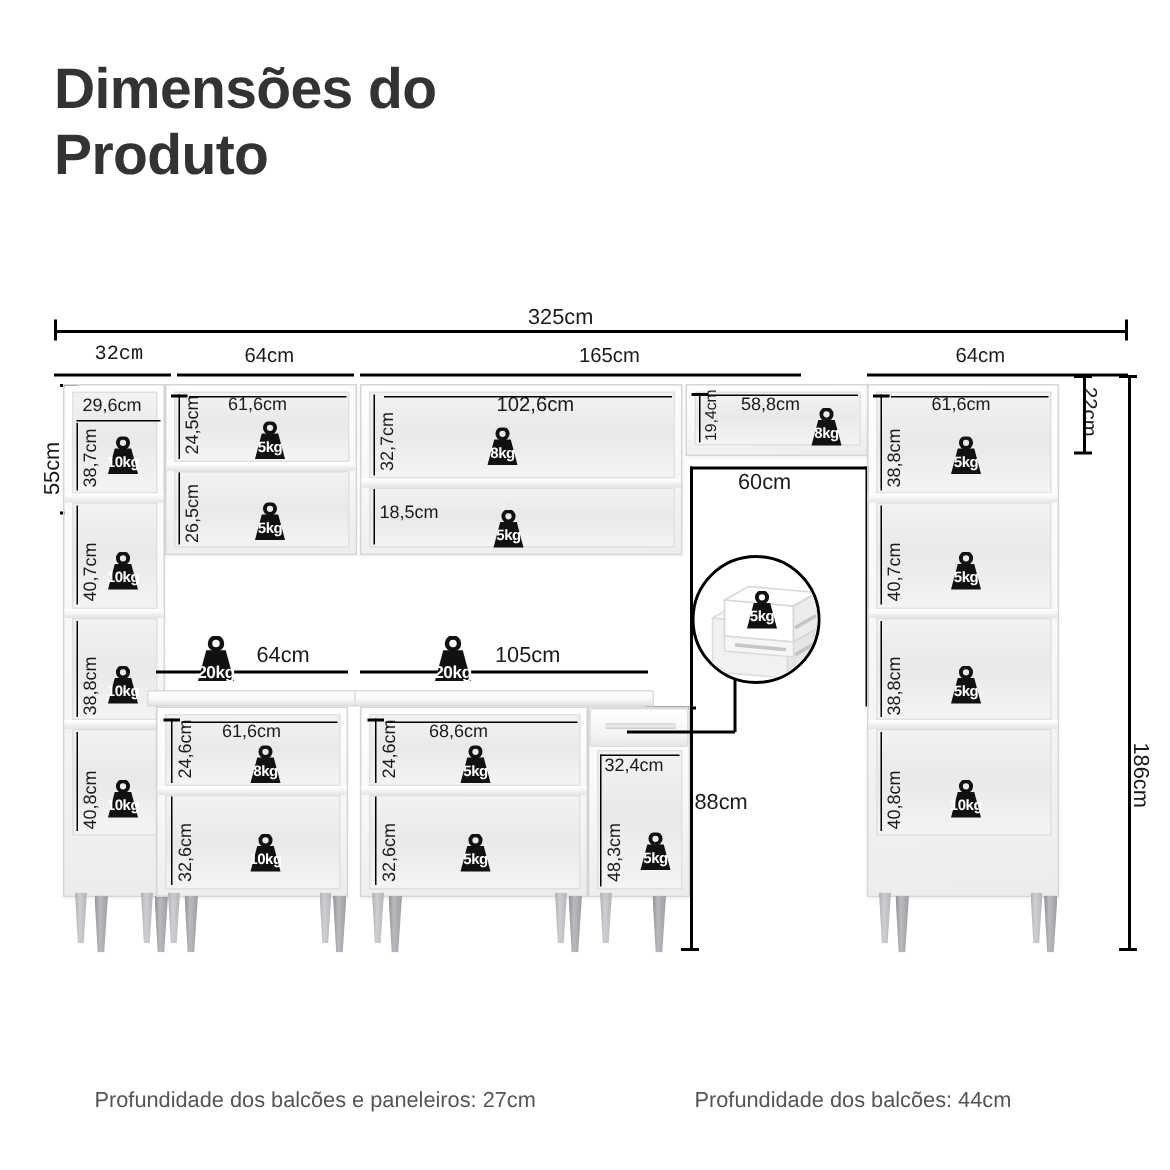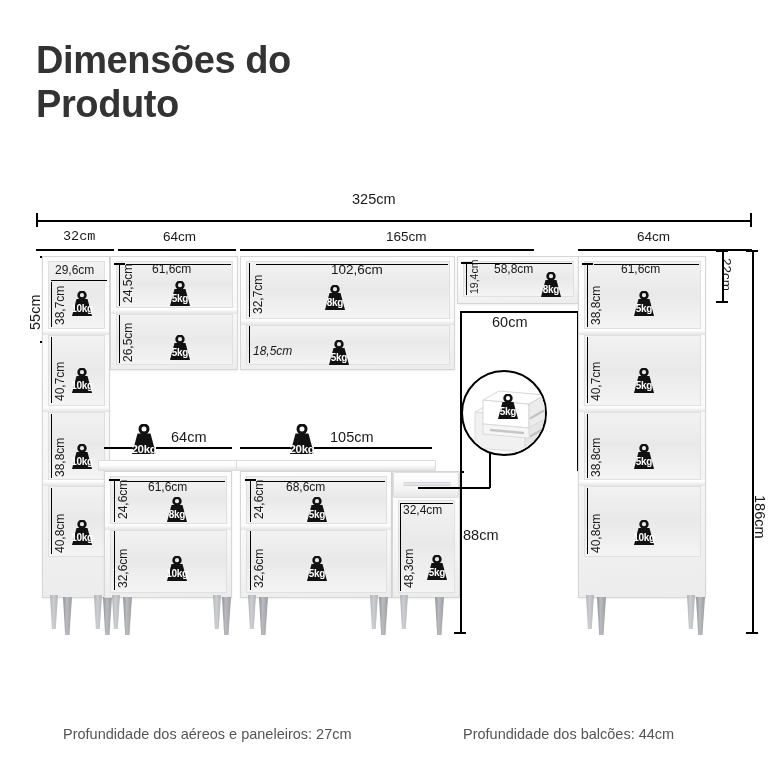--- a/index.html
+++ b/index.html
@@ -124,21 +124,21 @@
   .callout-inner { position: absolute; inset: 0; }
 </style>
 </head>
 <body>
 
 <div id="root">
 
   <div class="title">Dimensões do
 Produto</div>
 
-  <div class="dim dim-lg" style="left:352px; top:192px;">325cm</div>
+  <div class="dim dim-lg" style="left:352px; top:205px;">325cm</div>
   <div class="ln hl" style="left:36px; top:220px; width:716px;"></div>
   <div class="tick" style="left:36px; top:213px; height:14px;"></div>
   <div class="tick" style="left:750px; top:213px; height:14px;"></div>
 
   <div class="dim" style="left:63px; top:230px;font-family:Liberation Mono, monospace;">32cm</div>
   <div class="dim" style="left:163px; top:230px;">64cm</div>
   <div class="dim" style="left:386px; top:230px;">165cm</div>
   <div class="dim" style="left:637px; top:230px;">64cm</div>
 
   <div class="ln hl" style="left:36px; top:249px; width:78px;"></div>
@@ -257,21 +257,21 @@
   <div class="cavity" style="left:246px; top:261px; width:204px; height:58px;"></div>
   <div class="shelf" style="left:241px; top:319px; width:213px; height:6px;"></div>
   <div class="cavity" style="left:246px; top:325px; width:204px; height:40px;"></div>
 
   <div class="dim" style="left:331px; top:263px;">102,6cm</div>
   <div class="ln hl-thin" style="left:256px; top:264px; width:192px;"></div>
 
   <div class="dim dim-v dim-sm" style="left:252px; top:314px;">32,7cm</div>
   <div class="ln vl-thin" style="left:249px; top:263px; height:54px;"></div>
 
-  <div class="dim dim-sm" style="left:253px; top:345px;font-style:italic;">18,5cm</div>
+  <div class="dim dim-sm" style="left:253px; top:335px;">18,5cm</div>
   <div class="ln vl-thin" style="left:249px; top:326px; height:37px;"></div>
 
   <div class="wt" style="left:318px; top:285px;">
     <svg viewBox="0 0 34 26">
         <circle cx="17" cy="4.2" r="3.4" fill="none" stroke="#111" stroke-width="2.6"></circle>
         <path d="M11.5 8 H22.5 L27 25 H7 Z" fill="#111"></path>
       </svg>
     <span>8kg</span>
   </div>
   <div class="wt" style="left:322px; top:340px;">
@@ -506,16 +506,16 @@
       <div class="wt" style="left:28px; top:22px;">
         <svg viewBox="0 0 34 26">
             <circle cx="17" cy="4.2" r="3.4" fill="none" stroke="#111" stroke-width="2.6"></circle>
             <path d="M11.5 8 H22.5 L27 25 H7 Z" fill="#111"></path>
           </svg>
         <span>5kg</span>
       </div>
     </div>
   </div>
 
-  <div class="footer-note footer-left">Profundidade dos aéreos e paneleiros: 27cm</div>
+  <div class="footer-note footer-left">Profundidade dos balcões e paneleiros: 27cm</div>
   <div class="footer-note footer-right">Profundidade dos balcões: 44cm</div>
 
 </div>
 
 </body></html>

